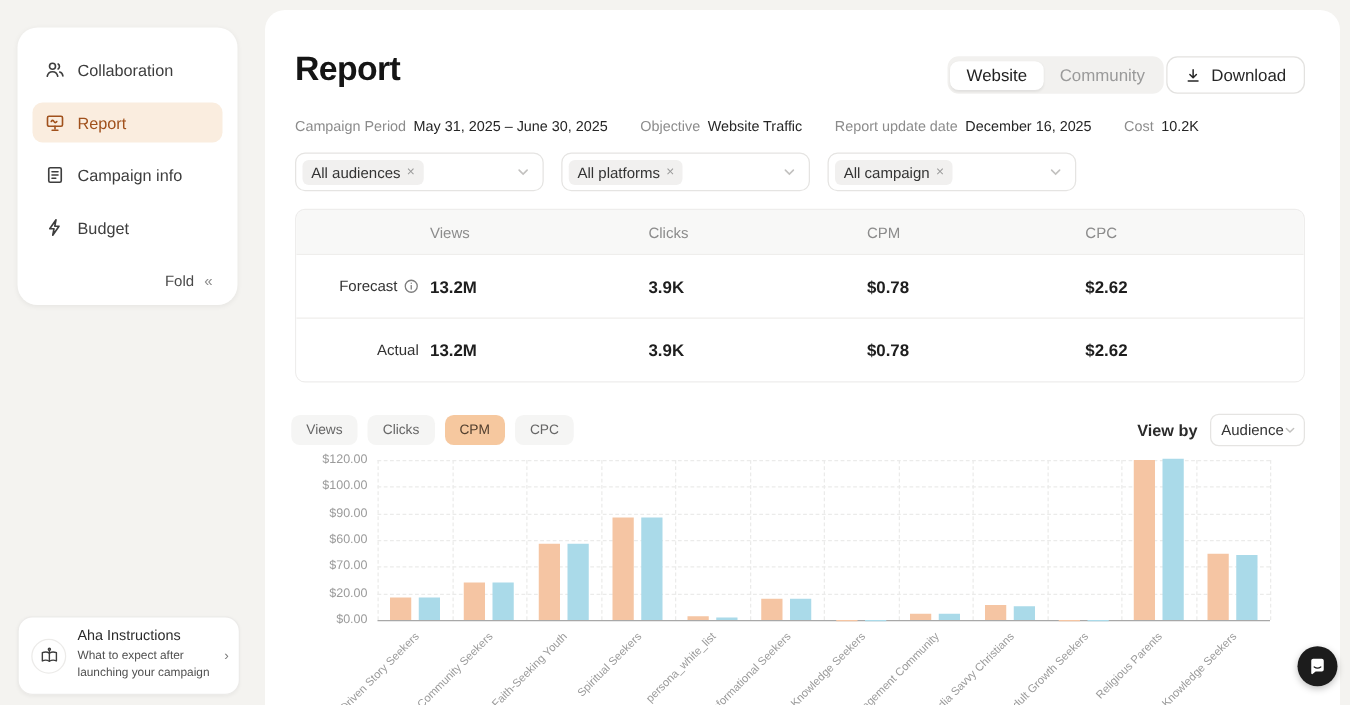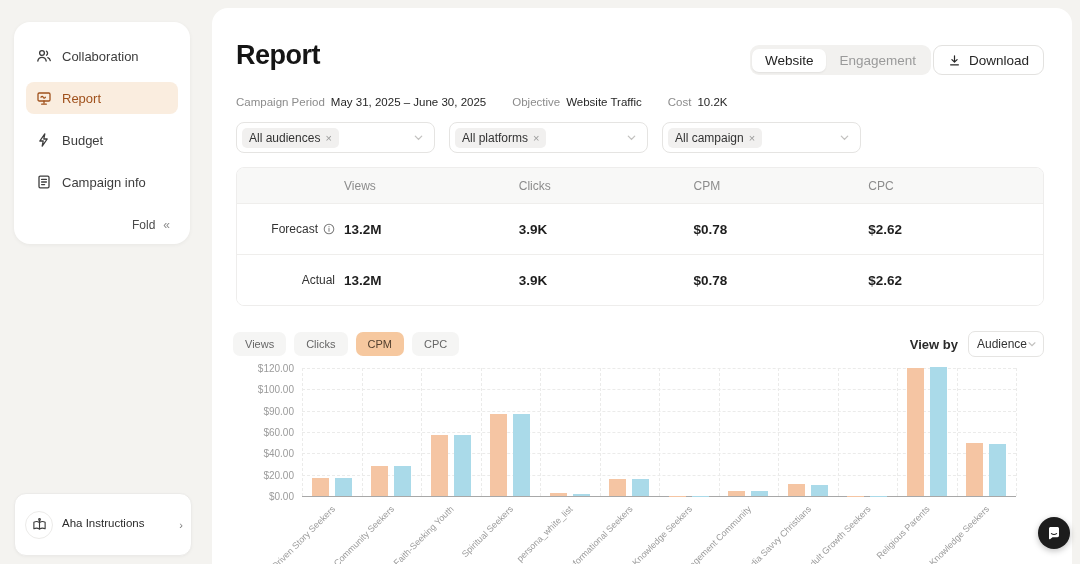--- a/index.html
+++ b/index.html
@@ -150,83 +150,88 @@
         <rect x="2" y="3" width="12" height="8" rx="1.2"></rect>
           <path d="M5 7.2c.8-1.2 1.6-1.2 2.2 0 .6 1.2 1.4 1.2 2.2 0"></path>
           <path d="M8 11v2.2"></path>
           <path d="M5.7 14.2h4.6"></path>
       </svg>
     </span>
     <span>Report</span>
   </div>
   <div class="side-item">
     <span class="ic">
-      <svg width="16" height="16" viewBox="0 0 16 16" fill="none" stroke="currentColor" stroke-width="1.3" stroke-linejoin="round">
-        <path d="M8.8 1.8 3.8 9h3.4l-1 5.2 5-7.2H7.8l1-5.2z"></path>
-      </svg>
-    </span>
-    <span>Budget</span>
-  </div>
-  <div class="side-item">
-    <span class="ic">
       <svg width="16" height="16" viewBox="0 0 16 16" fill="none" stroke="currentColor" stroke-width="1.3" stroke-linecap="round">
         <rect x="3" y="2.2" width="10" height="11.6" rx="1.2"></rect>
           <path d="M5.6 5.4h4.8M5.6 8h4.8M5.6 10.6h3"></path>
       </svg>
     </span>
     <span>Campaign info</span>
+  </div>
+  <div class="side-item">
+    <span class="ic">
+      <svg width="16" height="16" viewBox="0 0 16 16" fill="none" stroke="currentColor" stroke-width="1.3" stroke-linejoin="round">
+        <path d="M8.8 1.8 3.8 9h3.4l-1 5.2 5-7.2H7.8l1-5.2z"></path>
+      </svg>
+    </span>
+    <span>Budget</span>
   </div>
   <div class="fold-row">
     <span>Fold</span>
     <span class="chev">«</span>
   </div>
 </nav>
 
 <div class="aha-card">
   <span class="aha-ic">
     <svg width="15" height="15" viewBox="0 0 16 16" fill="none" stroke="currentColor" stroke-width="1.2" stroke-linecap="round" stroke-linejoin="round">
       <path d="M2 5.5c2-.9 4-.9 6 .3 2-1.2 4-1.2 6-.3v7c-2-.9-4-.9-6 .3-2-1.2-4-1.2-6-.3v-7z"></path>
         <path d="M8 5.8v7"></path>
         <path d="M8 5.8V3.4"></path>
         <circle cx="8" cy="2.6" r="0.9"></circle>
     </svg>
   </span>
   <span class="aha-tx">
     <div class="aha-title">Aha Instructions</div>
+    <div class="aha-sub">What to expect after launching your campaign</div>
   </span>
   <span class="aha-chev">›</span>
 </div>
 
 <main class="main">
 
   <h1 class="page-title">Report</h1>
 
   <div class="toggle-group">
     <div class="toggle-opt active">Website</div>
-    <div class="toggle-opt">Engagement</div>
+    <div class="toggle-opt">Community</div>
   </div>
 
   <button class="download-btn">
     <span>
       <svg width="13" height="13" viewBox="0 0 14 14" fill="none" stroke="currentColor" stroke-width="1.3" stroke-linecap="round" stroke-linejoin="round">
         <path d="M7 2v6.4M4.2 6 7 8.8 9.8 6"></path>
           <path d="M2.8 11.6h8.4"></path>
       </svg>
     </span>
     <span>Download</span>
   </button>
 
   <div class="meta-row">
     <span class="meta-item">
       <span class="meta-label">Campaign Period</span>
       <span class="meta-value">May 31, 2025 – June 30, 2025</span>
     </span>
     <span class="meta-item">
       <span class="meta-label">Objective</span>
       <span class="meta-value">Website Traffic</span>
+    </span>
+    <span class="meta-item">
+      <span class="meta-label">Report update date</span>
+      <span class="meta-value">December 16, 2025</span>
     </span>
     <span class="meta-item">
       <span class="meta-label">Cost</span>
       <span class="meta-value">10.2K</span>
     </span>
   </div>
 
   <div class="filters">
     <div class="select-box">
       <span class="chip">
@@ -320,21 +325,21 @@
   <div class="chart" id="chart">
       <div class="hgrid" style="left: 66px; width: 714px; top: 8px;"></div>
       <div class="ytick" style="top: 8px;">$120.00</div>
       <div class="hgrid" style="left: 66px; width: 714px; top: 29.3333px;"></div>
       <div class="ytick" style="top: 29.3333px;">$100.00</div>
       <div class="hgrid" style="left: 66px; width: 714px; top: 50.6667px;"></div>
       <div class="ytick" style="top: 50.6667px;">$90.00</div>
       <div class="hgrid" style="left: 66px; width: 714px; top: 72px;"></div>
       <div class="ytick" style="top: 72px;">$60.00</div>
       <div class="hgrid" style="left: 66px; width: 714px; top: 93.3333px;"></div>
-      <div class="ytick" style="top: 93.3333px;">$40.00</div>
+      <div class="ytick" style="top: 93.3333px;">$70.00</div>
       <div class="hgrid" style="left: 66px; width: 714px; top: 114.667px;"></div>
       <div class="ytick" style="top: 114.667px;">$20.00</div>
       <div class="ytick" style="top: 136px;">$0.00</div>
       <div class="vgrid" style="left: 66px; top: 8px; height: 128px;"></div>
       <div class="vgrid" style="left: 125.5px; top: 8px; height: 128px;"></div>
       <div class="vgrid" style="left: 185px; top: 8px; height: 128px;"></div>
       <div class="vgrid" style="left: 244.5px; top: 8px; height: 128px;"></div>
       <div class="vgrid" style="left: 304px; top: 8px; height: 128px;"></div>
       <div class="vgrid" style="left: 363.5px; top: 8px; height: 128px;"></div>
       <div class="vgrid" style="left: 423px; top: 8px; height: 128px;"></div>

